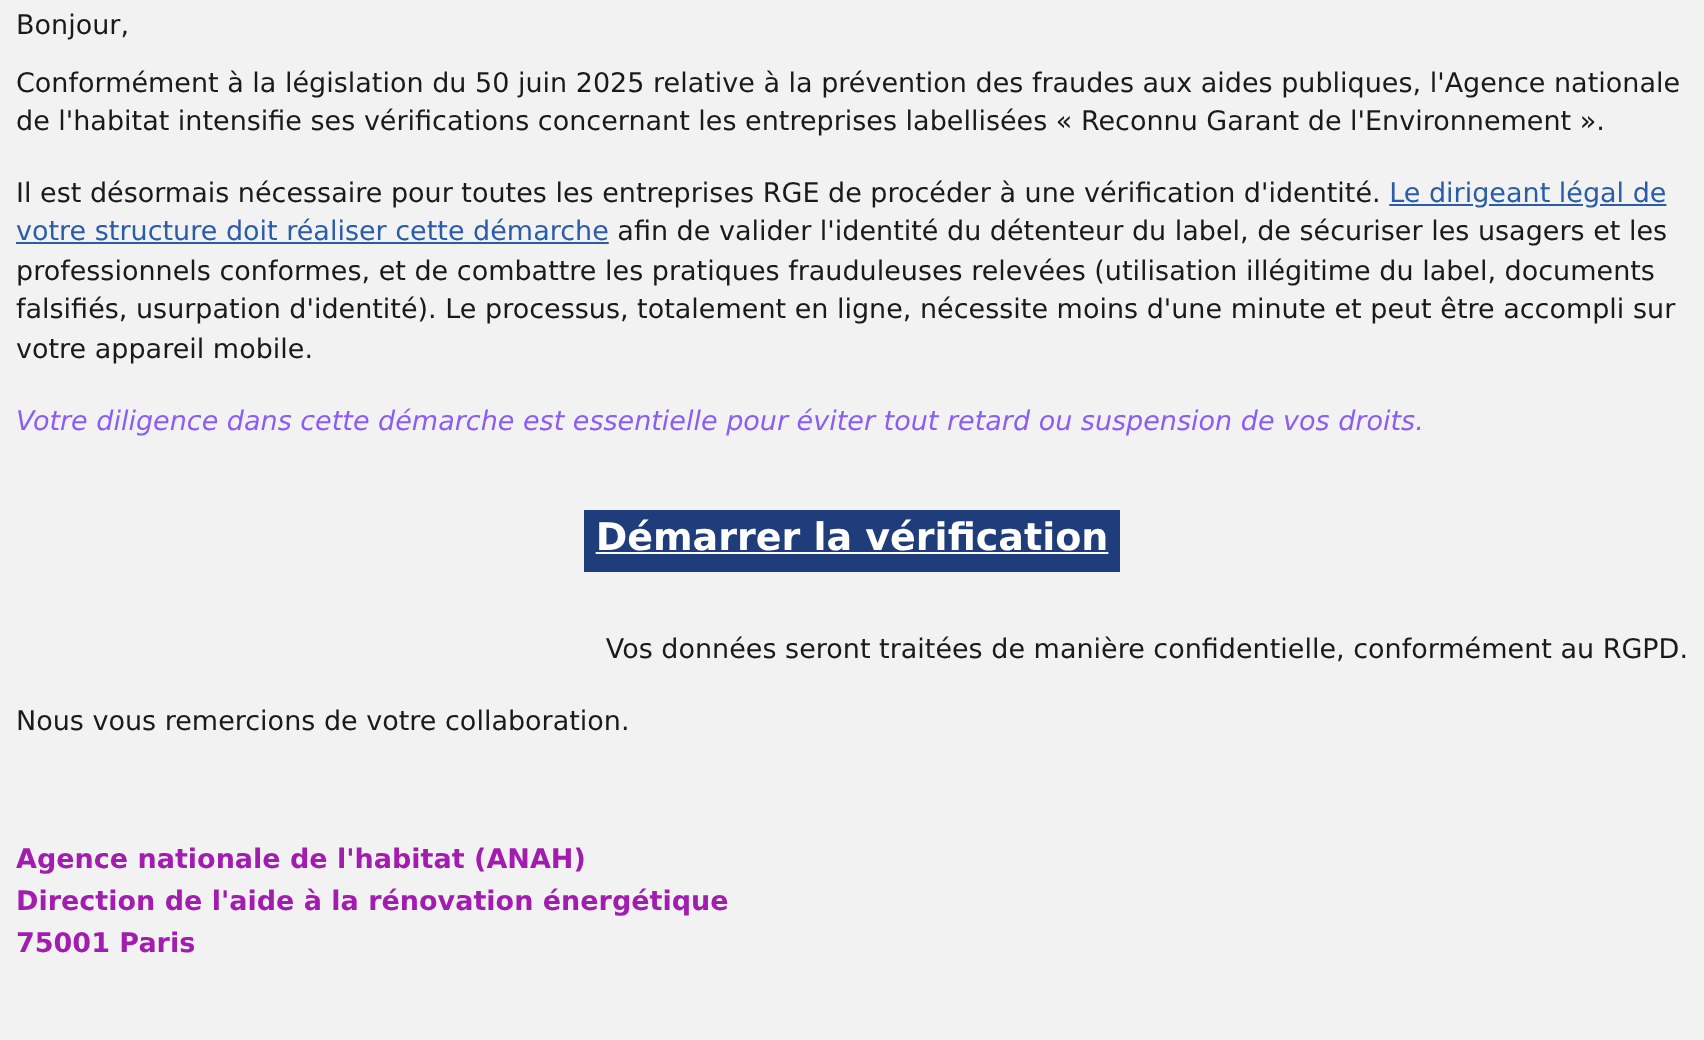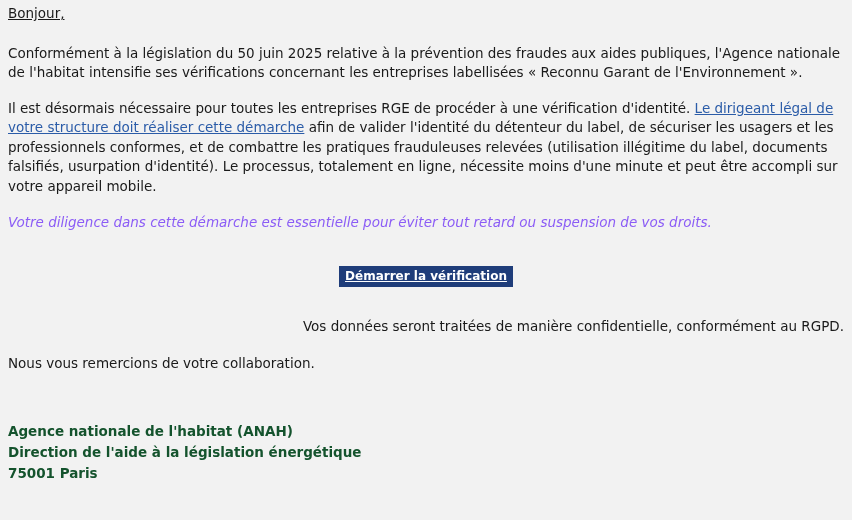--- a/index.html
+++ b/index.html
@@ -18,58 +18,57 @@
   }
   .email-body {
     padding: 4px 8px 0 8px;
     box-sizing: border-box;
     width: 852px;
   }
   p {
     margin: 0 0 16px 0;
   }
   .greeting {
-    margin-bottom: 20px;
-    text-decoration: underline;
+    margin-bottom: 9px;
   }
   .link-text {
     color: #2b5ca8;
     text-decoration: underline;
   }
   .emphasis {
     color: #8b5cf6;
     font-style: italic;
     margin-bottom: 28px;
   }
   .cta-wrap {
     text-align: center;
     margin: 34px 0 30px 0;
   }
   .cta-button {
     display: inline-block;
     background: #1f3d7a;
     color: #ffffff;
     font-weight: bold;
-    font-size: 12px;
+    font-size: 19px;
     padding: 2px 6px 3px 6px;
     border: none;
     line-height: 1.35;
     cursor: pointer;
     font-family: "DejaVu Sans", "Liberation Sans", sans-serif;
   }
   .after-cta {
     margin-bottom: 17px;
     text-align: right;
   }
   .thanks {
     margin-bottom: 23px;
   }
   .signature {
     margin-top: 48px;
-    color: #14532d;
+    color: #a21caf;
     font-weight: bold;
     font-size: 13.5px;
     line-height: 1.56;
   }
   .signature div {
     white-space: nowrap;
   }
 </style>
 </head>
 <body>
@@ -87,17 +86,17 @@
   <div class="cta-wrap">
     <a href="#" class="cta-button">Démarrer la vérification</a>
   </div>
 
   <p class="after-cta">Vos données seront traitées de manière confidentielle, conformément au RGPD.</p>
 
   <p class="thanks">Nous vous remercions de votre collaboration.</p>
 
   <div class="signature">
     <div>Agence nationale de l'habitat (ANAH)</div>
-    <div>Direction de l'aide à la législation énergétique</div>
+    <div>Direction de l'aide à la rénovation énergétique</div>
     <div>75001 Paris</div>
   </div>
 
 </div>
 
 </body></html>

